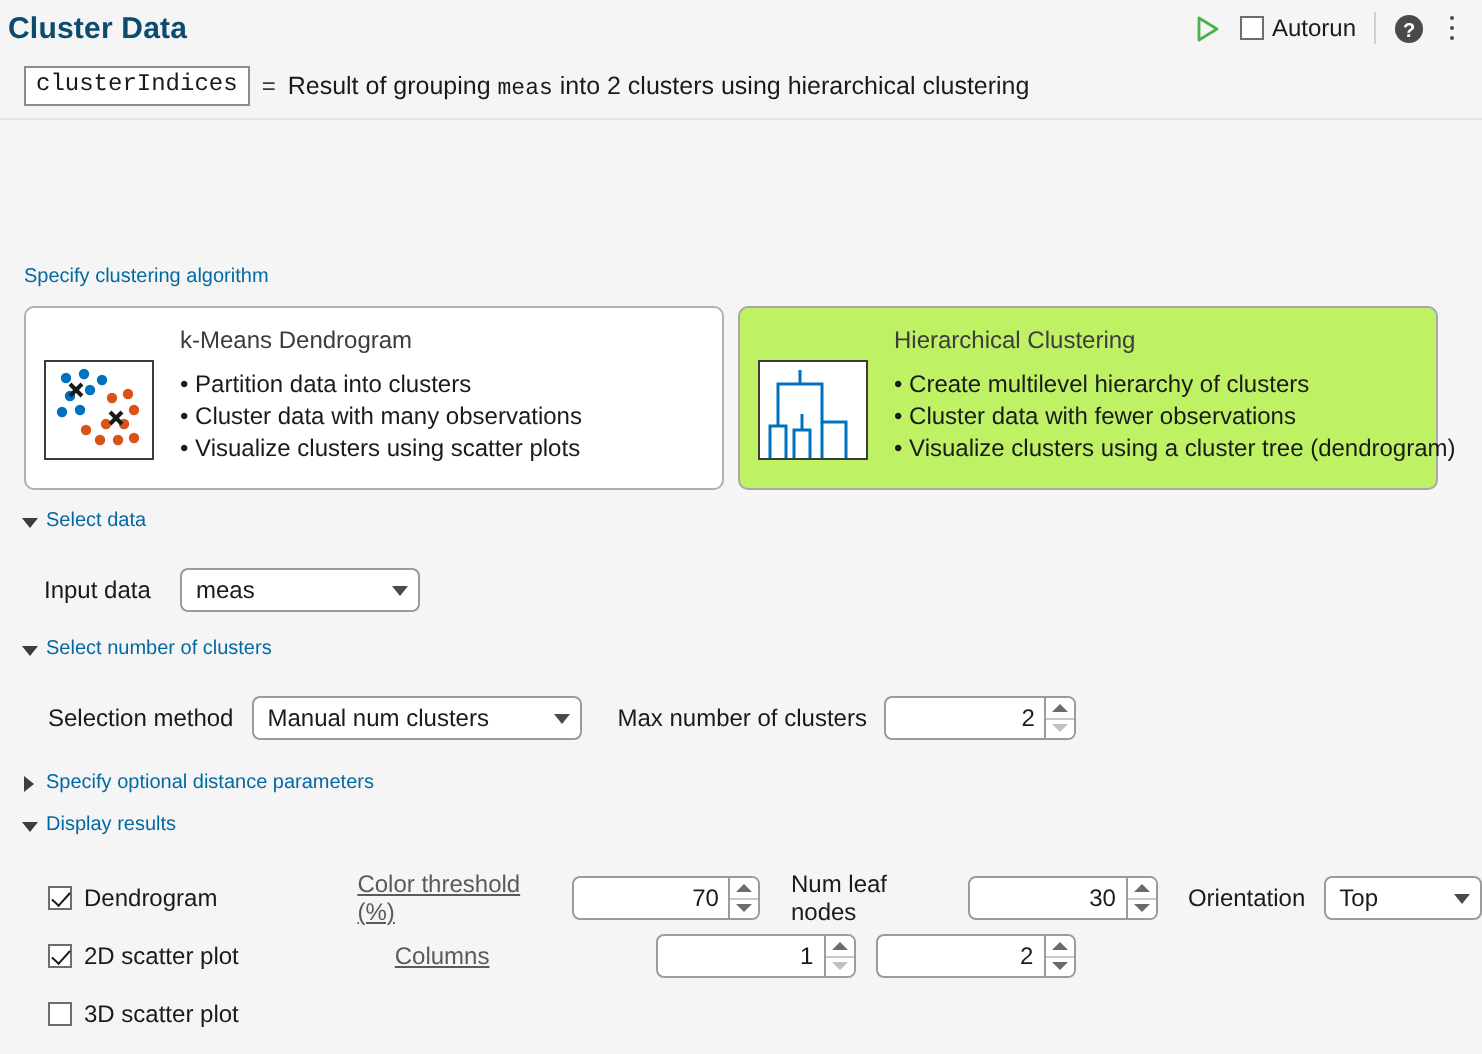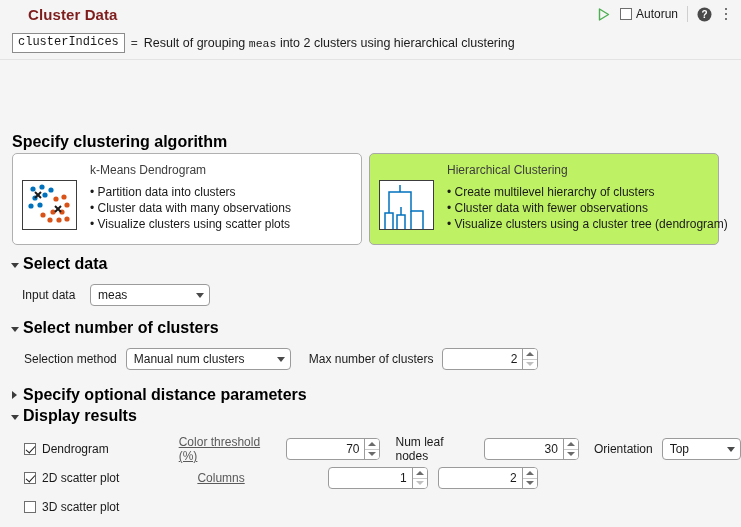--- a/index.html
+++ b/index.html
@@ -19,24 +19,24 @@
   }
 
   
   .header {
     position: relative;
     height: 60px;
     border-bottom: 1px solid #e3e3e3;
   }
   .title {
     position: absolute;
-    left: 28px; top: 6px;
+    left: 4px; top: 6px;
     font-size: 15px;
     font-weight: bold;
-    color: #7f1d1d;
+    color: #0c4a6e;
     letter-spacing: .1px;
   }
   .header-ctrls {
     position: absolute;
     right: 8px; top: 5px;
     display: flex;
     align-items: center;
     gap: 7px;
   }
   .run-btn {
@@ -106,23 +106,23 @@
   .summary-text { font-size: 12.5px; color: #1a1a1a; }
   .summary-text .mono {
     font-family: "Liberation Mono", monospace;
     font-size: 11.5px;
   }
 
   
   .body { position: relative; padding: 0 0 0 0; }
 
   .section-label {
-    font-size: 16px;
-    font-weight: bold;
-    color: #000000;
+    font-size: 10px;
+    font-weight: normal;
+    color: #0369a1;
   }
   .sec-head {
     display: flex; align-items: center; gap: 4px;
     cursor: pointer;
   }
   .tri {
     width: 0; height: 0; flex: 0 0 auto;
     display: inline-block;
   }
   .tri.down {

